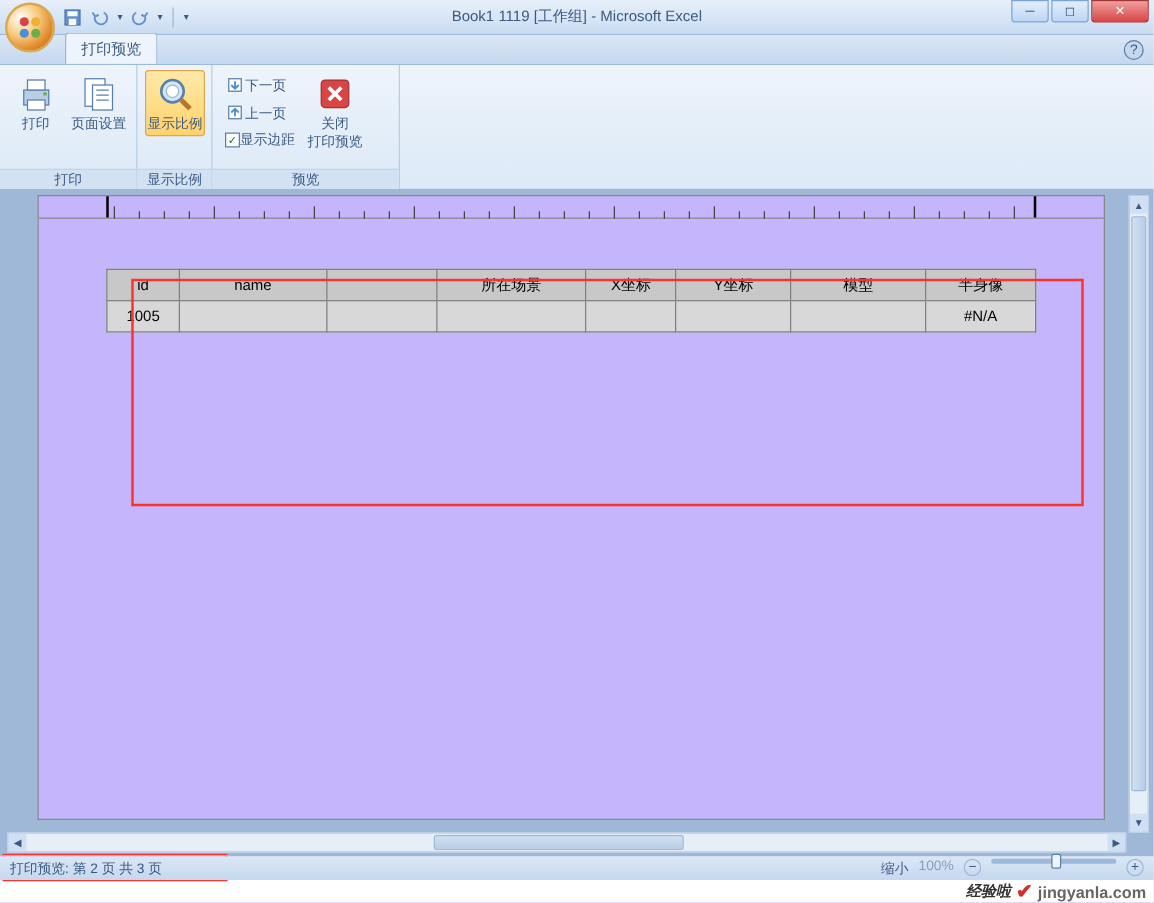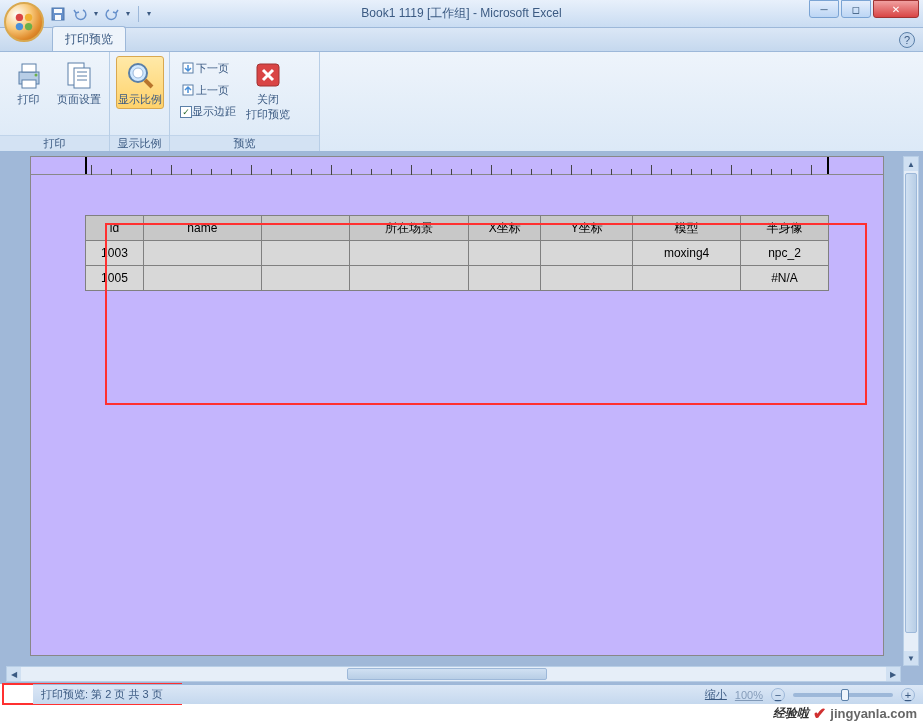--- a/index.html
+++ b/index.html
@@ -53,22 +53,22 @@
 .page-body { position: relative; padding: 40px 54px 30px 54px; }
 .redbox { position: absolute; border: 2px solid #ff3030; pointer-events: none; }
 .redbox.table-box { left: 74px; top: 66px; width: 762px; height: 182px; }
 
 table.data { border-collapse: collapse; width: 100%; background: #d8d8d8; }
 table.data th, table.data td { border: 1px solid #808080; font-size: 12px; text-align: center; height: 25px; color: #000; }
 table.data th { background: #c8c8c8; font-weight: normal; }
 .col-id { width: 58px; } .col-name { width: 118px; } .col-cn { width: 88px; } .col-scene { width: 120px; } .col-x { width: 72px; } .col-y { width: 92px; } .col-model { width: 108px; } .col-avatar { width: 88px; }
 
 
-.statusbar { position: absolute; left: 0; right: 0; bottom: 18px; height: 20px; background: linear-gradient(#dbe7f6,#c5d8ee); border-top: 1px solid #9db8d9; display: flex; align-items: center; font-size: 11px; color: #3b5a82; padding: 0 8px; margin-left: 33px; }
-.statusbar .right { margin-left: auto; display: flex; align-items: center; gap: 8px; text-decoration: underline; }
+.statusbar { position: absolute; left: 0; right: 0; bottom: 18px; height: 20px; background: linear-gradient(#dbe7f6,#c5d8ee); border-top: 1px solid #9db8d9; display: flex; align-items: center; font-size: 11px; color: #3b5a82; padding: 0 8px; }
+.statusbar .right { margin-left: auto; display: flex; gap: 8px; }
 .zoom-slider { width: 100px; height: 4px; background: #9db8d9; position: relative; border-radius: 2px; }
 .zoom-slider .knob { position: absolute; left: 48px; top: -4px; width: 8px; height: 12px; background: #eef4fb; border: 1px solid #5a7fa8; border-radius: 2px; }
 .status-redbox { position: absolute; left: 2px; bottom: 17px; width: 180px; height: 22px; border: 2px solid #ff3030; pointer-events: none; }
 
 
 .watermark { position: absolute; right: 6px; bottom: 0; height: 18px; display: flex; align-items: center; gap: 4px; font-size: 12px; font-style: italic; font-weight: bold; }
 .watermark .t1 { color: #333; } .watermark .chk2 { color: #d03030; font-size: 16px; font-style: normal; }
 .watermark .url { font-size: 13px; color: #666; font-style: normal; font-weight: bold; }
 </style>
 </head>
@@ -268,30 +268,20 @@
           <th></th>
           <th>所在场景</th>
           <th>X坐标</th>
           <th>Y坐标</th>
           <th>模型</th>
           <th>半身像</th>
         </tr>
           </thead>
         <tbody id="tbody">
             <tr>
-              <td>1003</td>
-              <td></td>
-              <td></td>
-              <td></td>
-              <td></td>
-              <td></td>
-              <td>moxing4</td>
-              <td>npc_2</td>
-            </tr>
-            <tr>
               <td>1005</td>
               <td></td>
               <td></td>
               <td></td>
               <td></td>
               <td></td>
               <td></td>
               <td>#N/A</td>
             </tr>
           </tbody>

